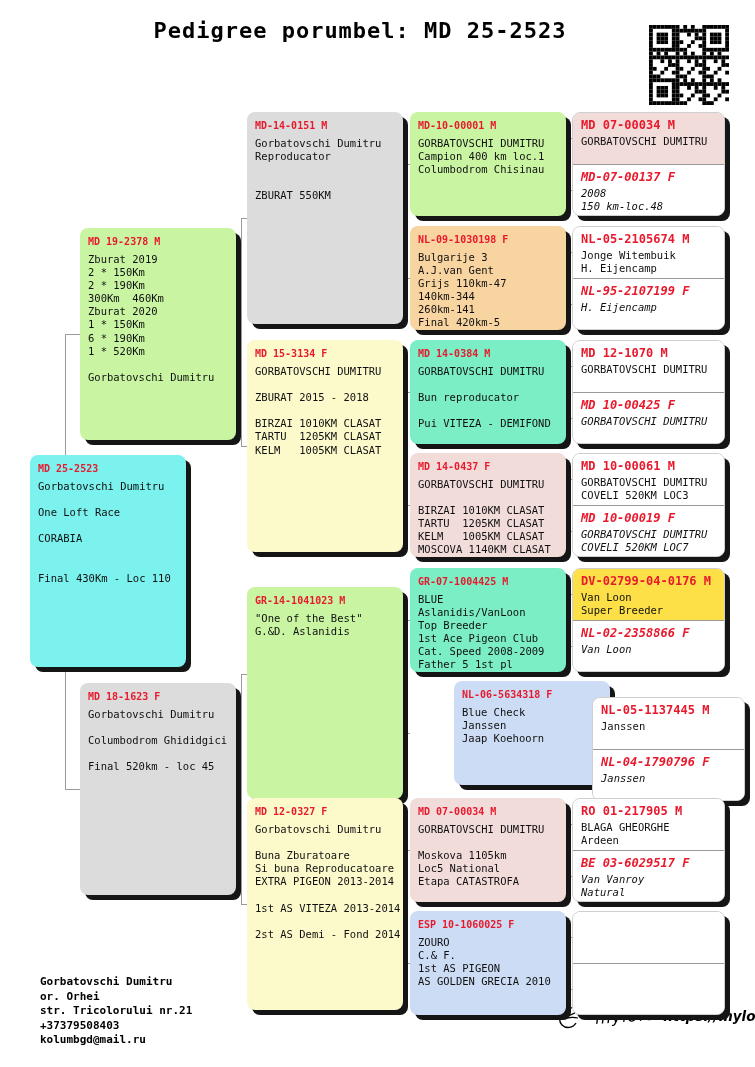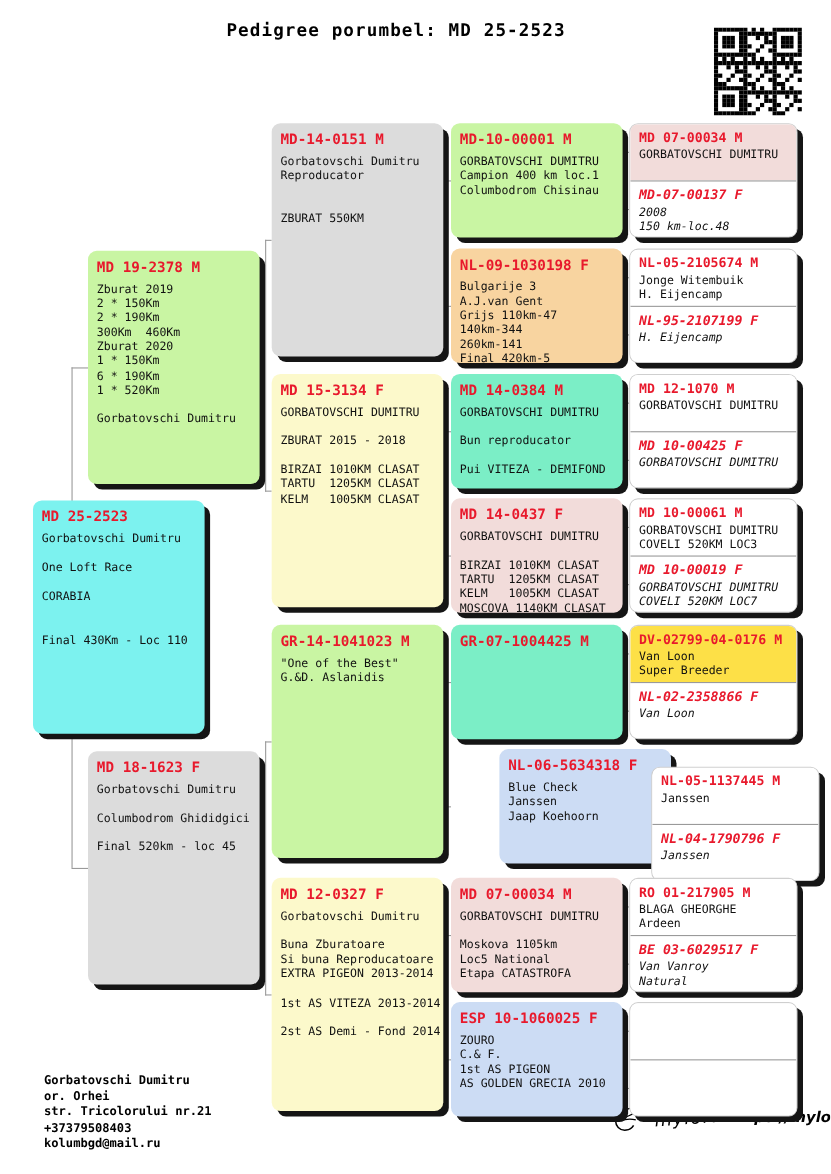--- a/index.html
+++ b/index.html
@@ -1,25 +1,25 @@
 <!DOCTYPE html>
 <html><head>
 <meta charset="utf-8">
 <style>
   html,body{margin:0;padding:0;background:#fff;}
   .page{position:relative;width:755px;height:1067px;background:#fff;overflow:hidden;
         font-family:"DejaVu Sans Mono",monospace;color:#111;}
   .title{position:absolute;top:18px;left:0;width:720px;text-align:center;
-         font-size:16px;font-weight:bold;letter-spacing:1px;color:#000;}
+         font-size:22px;font-weight:bold;letter-spacing:1px;color:#000;}
   .qr{position:absolute;left:649px;top:25px;width:80px;height:80px;}
   .tree{position:absolute;left:0;top:0;width:755px;height:1067px;}
   .cline{position:absolute;background:#9a9a9a;z-index:0;}
   .pbox{position:absolute;z-index:1;border-radius:8px;box-sizing:border-box;
         padding:8px 8px;overflow:hidden;box-shadow:5px 5px 0 #151515;}
-  .ring{color:#e8192c;font-weight:bold;font-size:13px;margin-bottom:6px;white-space:pre;}
+  .ring{color:#e8192c;font-weight:bold;font-size:10px;margin-bottom:6px;white-space:pre;}
   .pinfo{font-size:10.5px;line-height:13.1px;white-space:pre;color:#101010;}
   .pair{padding:0;background:#fff;border:1px solid #cfcfcf;display:flex;flex-direction:column;}
   .half{flex:1;padding:5px 8px;box-sizing:border-box;overflow:hidden;}
   .half + .half{border-top:1px solid #9a9a9a;font-style:italic;}
   .half .ring{font-size:12px;margin-bottom:3px;}
   .footer{position:absolute;left:40px;top:975px;font-size:11px;font-weight:bold;
           line-height:14.5px;white-space:pre;color:#000;}
   .brand{position:absolute;left:556px;top:1000px;display:flex;align-items:center;gap:5px;}
   .logotext{font-family:"DejaVu Sans",sans-serif;font-style:italic;font-size:16px;
             transform:rotate(-4deg);letter-spacing:1px;color:#000;}
@@ -328,21 +328,21 @@
       <div class="pbox" style="left: 247px; top: 340px; width: 156px; height: 212px; background: rgb(252, 249, 203);">
         <div class="ring">MD 15-3134 F</div>
         <div class="pinfo">GORBATOVSCHI DUMITRU
 
 ZBURAT 2015 - 2018
 
 BIRZAI 1010KM CLASAT
 TARTU  1205KM CLASAT
 KELM   1005KM CLASAT</div>
       </div>
-      <div class="pbox" style="left: 247px; top: 568px; width: 156px; height: 212px; background: rgb(201, 245, 163);">
+      <div class="pbox" style="left: 247px; top: 587px; width: 156px; height: 212px; background: rgb(201, 245, 163);">
         <div class="ring">GR-14-1041023 M</div>
         <div class="pinfo">"One of the Best"
 G.&amp;D. Aslanidis</div>
       </div>
       <div class="pbox" style="left: 247px; top: 798px; width: 156px; height: 212px; background: rgb(252, 249, 203);">
         <div class="ring">MD 12-0327 F</div>
         <div class="pinfo">Gorbatovschi Dumitru
 
 Buna Zburatoare
 Si buna Reproducatoare
@@ -379,20 +379,26 @@
         <div class="ring">MD 14-0437 F</div>
         <div class="pinfo">GORBATOVSCHI DUMITRU
 
 BIRZAI 1010KM CLASAT
 TARTU  1205KM CLASAT
 KELM   1005KM CLASAT
 MOSCOVA 1140KM CLASAT</div>
       </div>
       <div class="pbox" style="left: 410px; top: 568px; width: 156px; height: 104px; background: rgb(123, 238, 198);">
         <div class="ring">GR-07-1004425 M</div>
+        <div class="pinfo">BLUE
+Aslanidis/VanLoon
+Top Breeder
+1st Ace Pigeon Club
+Cat. Speed 2008-2009
+Father 5 1st pl</div>
       </div>
       <div class="pbox" style="left: 410px; top: 681px; width: 156px; height: 104px; background: rgb(204, 220, 244); margin-left: 44px;">
         <div class="ring">NL-06-5634318 F</div>
         <div class="pinfo">Blue Check
 Janssen
 Jaap Koehoorn</div>
       </div>
       <div class="pbox" style="left: 410px; top: 798px; width: 156px; height: 104px; background: rgb(242, 220, 218);">
         <div class="ring">MD 07-00034 M</div>
         <div class="pinfo">GORBATOVSCHI DUMITRU

